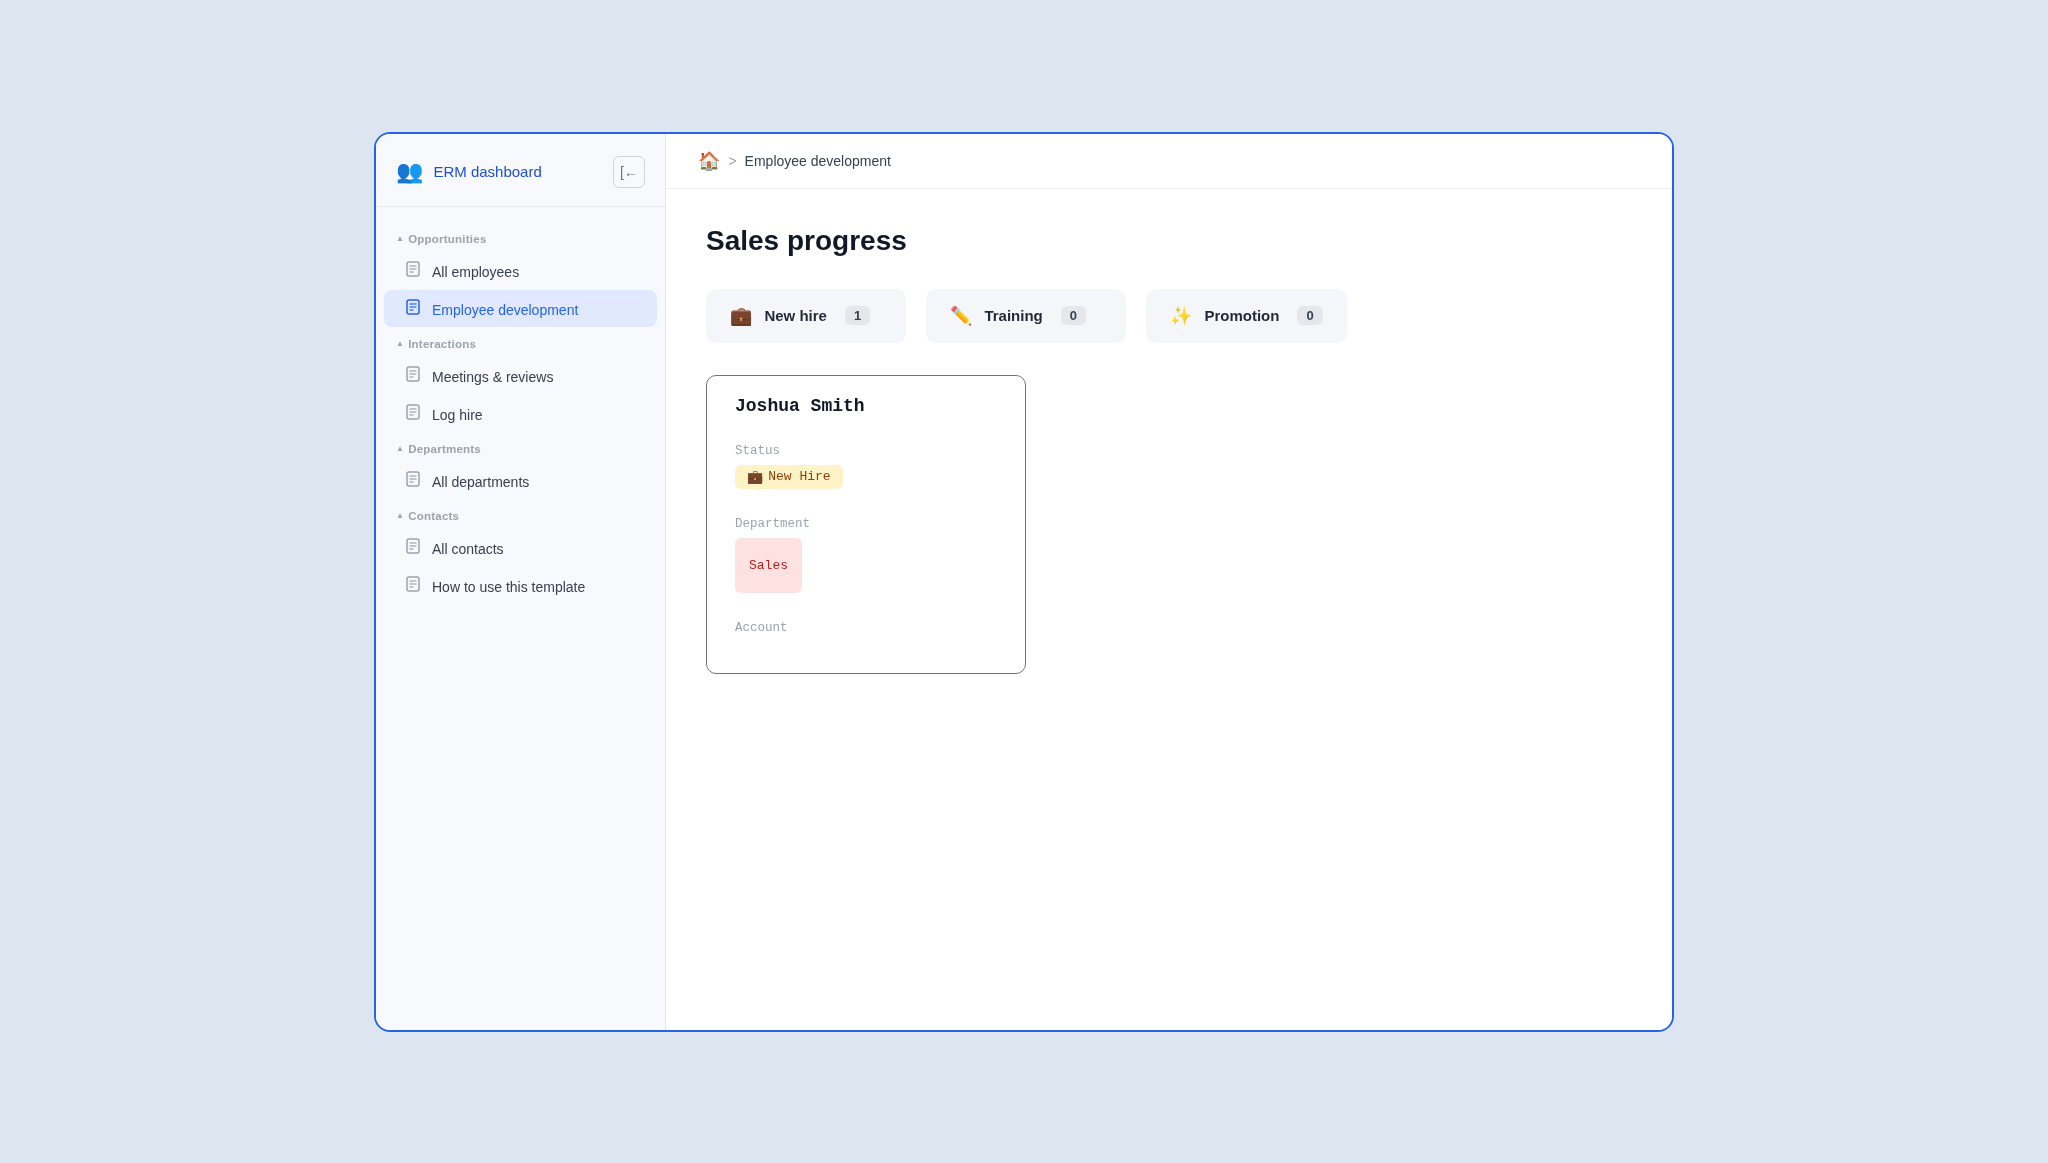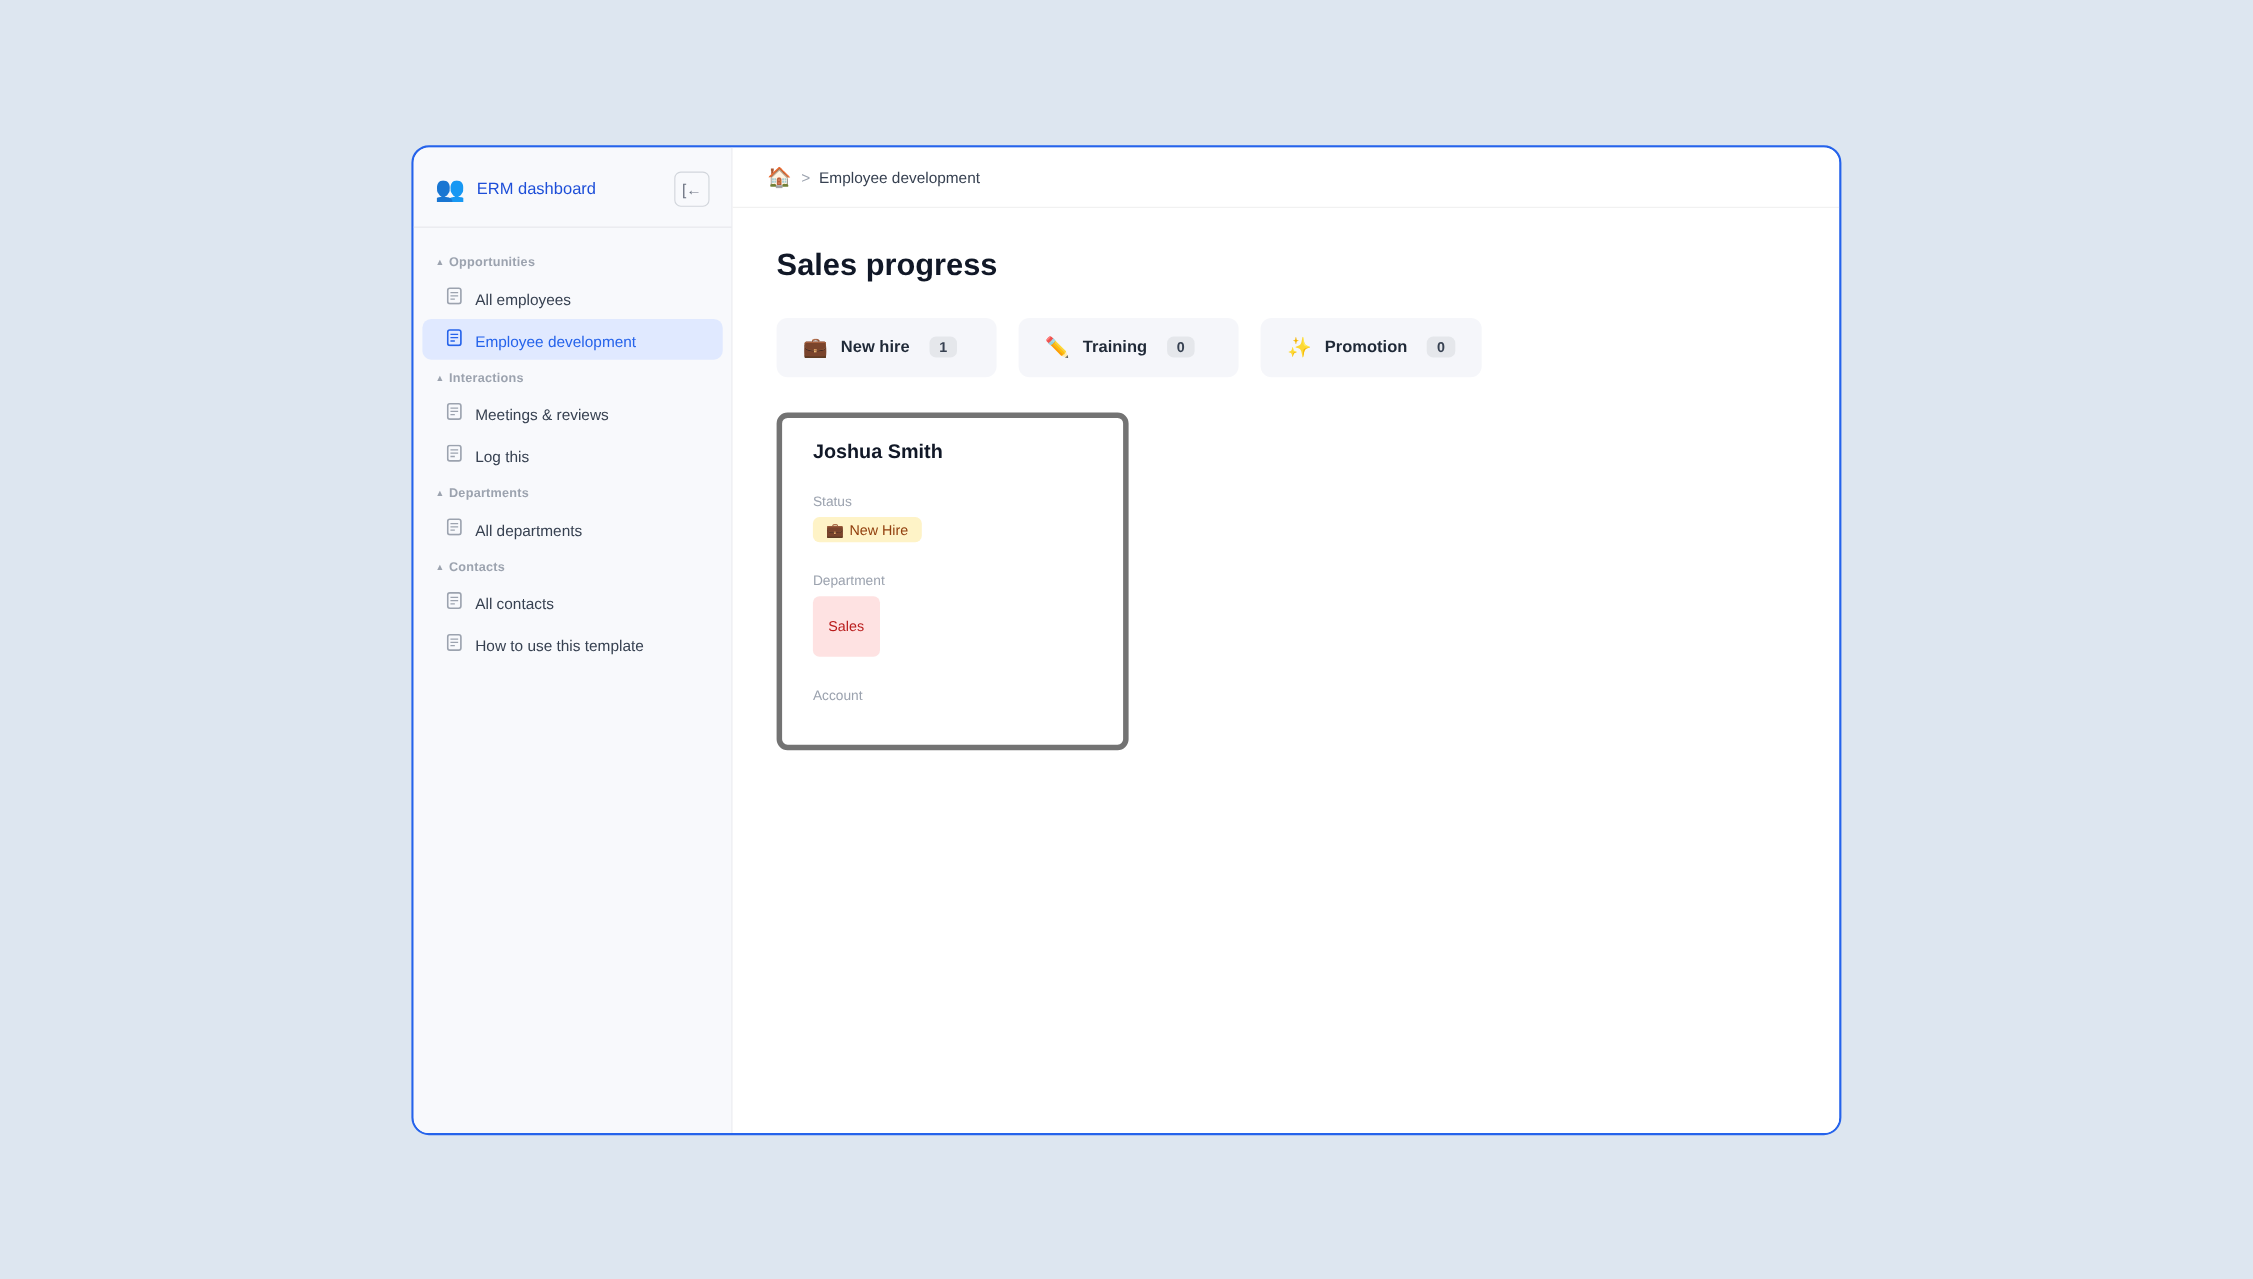--- a/index.html
+++ b/index.html
@@ -182,22 +182,23 @@
       margin-left: 6px;
     }
     .stat-card-emoji {
       font-size: 18px;
     }
     
     .employee-card {
       background: #fff;
       border-radius: 10px;
       padding: 20px 28px;
-      border: 5px solid #737373;
+      border: 1px solid #737373;
       max-width: 320px;
+      font-family: Liberation Mono, monospace;
     }
     .employee-name {
       font-size: 18px;
       font-weight: 700;
       color: #111827;
       margin-bottom: 18px;
     }
     .field-label {
       font-size: 12.5px;
       color: #9ca3af;
@@ -285,21 +286,21 @@
       </div>
       <div class="nav-item">
         <span class="nav-item-icon">
           <svg width="14" height="16" viewBox="0 0 14 16" fill="none">
               <rect x="1" y="1" width="12" height="14" rx="2" stroke="#9ca3af" stroke-width="1.5"></rect>
               <line x1="3.5" y1="5" x2="10.5" y2="5" stroke="#9ca3af" stroke-width="1.2"></line>
               <line x1="3.5" y1="8" x2="10.5" y2="8" stroke="#9ca3af" stroke-width="1.2"></line>
               <line x1="3.5" y1="11" x2="7.5" y2="11" stroke="#9ca3af" stroke-width="1.2"></line>
             </svg>
         </span>
-        <span>Log this</span>
+        <span>Log hire</span>
       </div>
 
       <div class="nav-section-label">Departments</div>
       <div class="nav-item">
         <span class="nav-item-icon">
           <svg width="14" height="16" viewBox="0 0 14 16" fill="none">
               <rect x="1" y="1" width="12" height="14" rx="2" stroke="#9ca3af" stroke-width="1.5"></rect>
               <line x1="3.5" y1="5" x2="10.5" y2="5" stroke="#9ca3af" stroke-width="1.2"></line>
               <line x1="3.5" y1="8" x2="10.5" y2="8" stroke="#9ca3af" stroke-width="1.2"></line>
               <line x1="3.5" y1="11" x2="7.5" y2="11" stroke="#9ca3af" stroke-width="1.2"></line>

